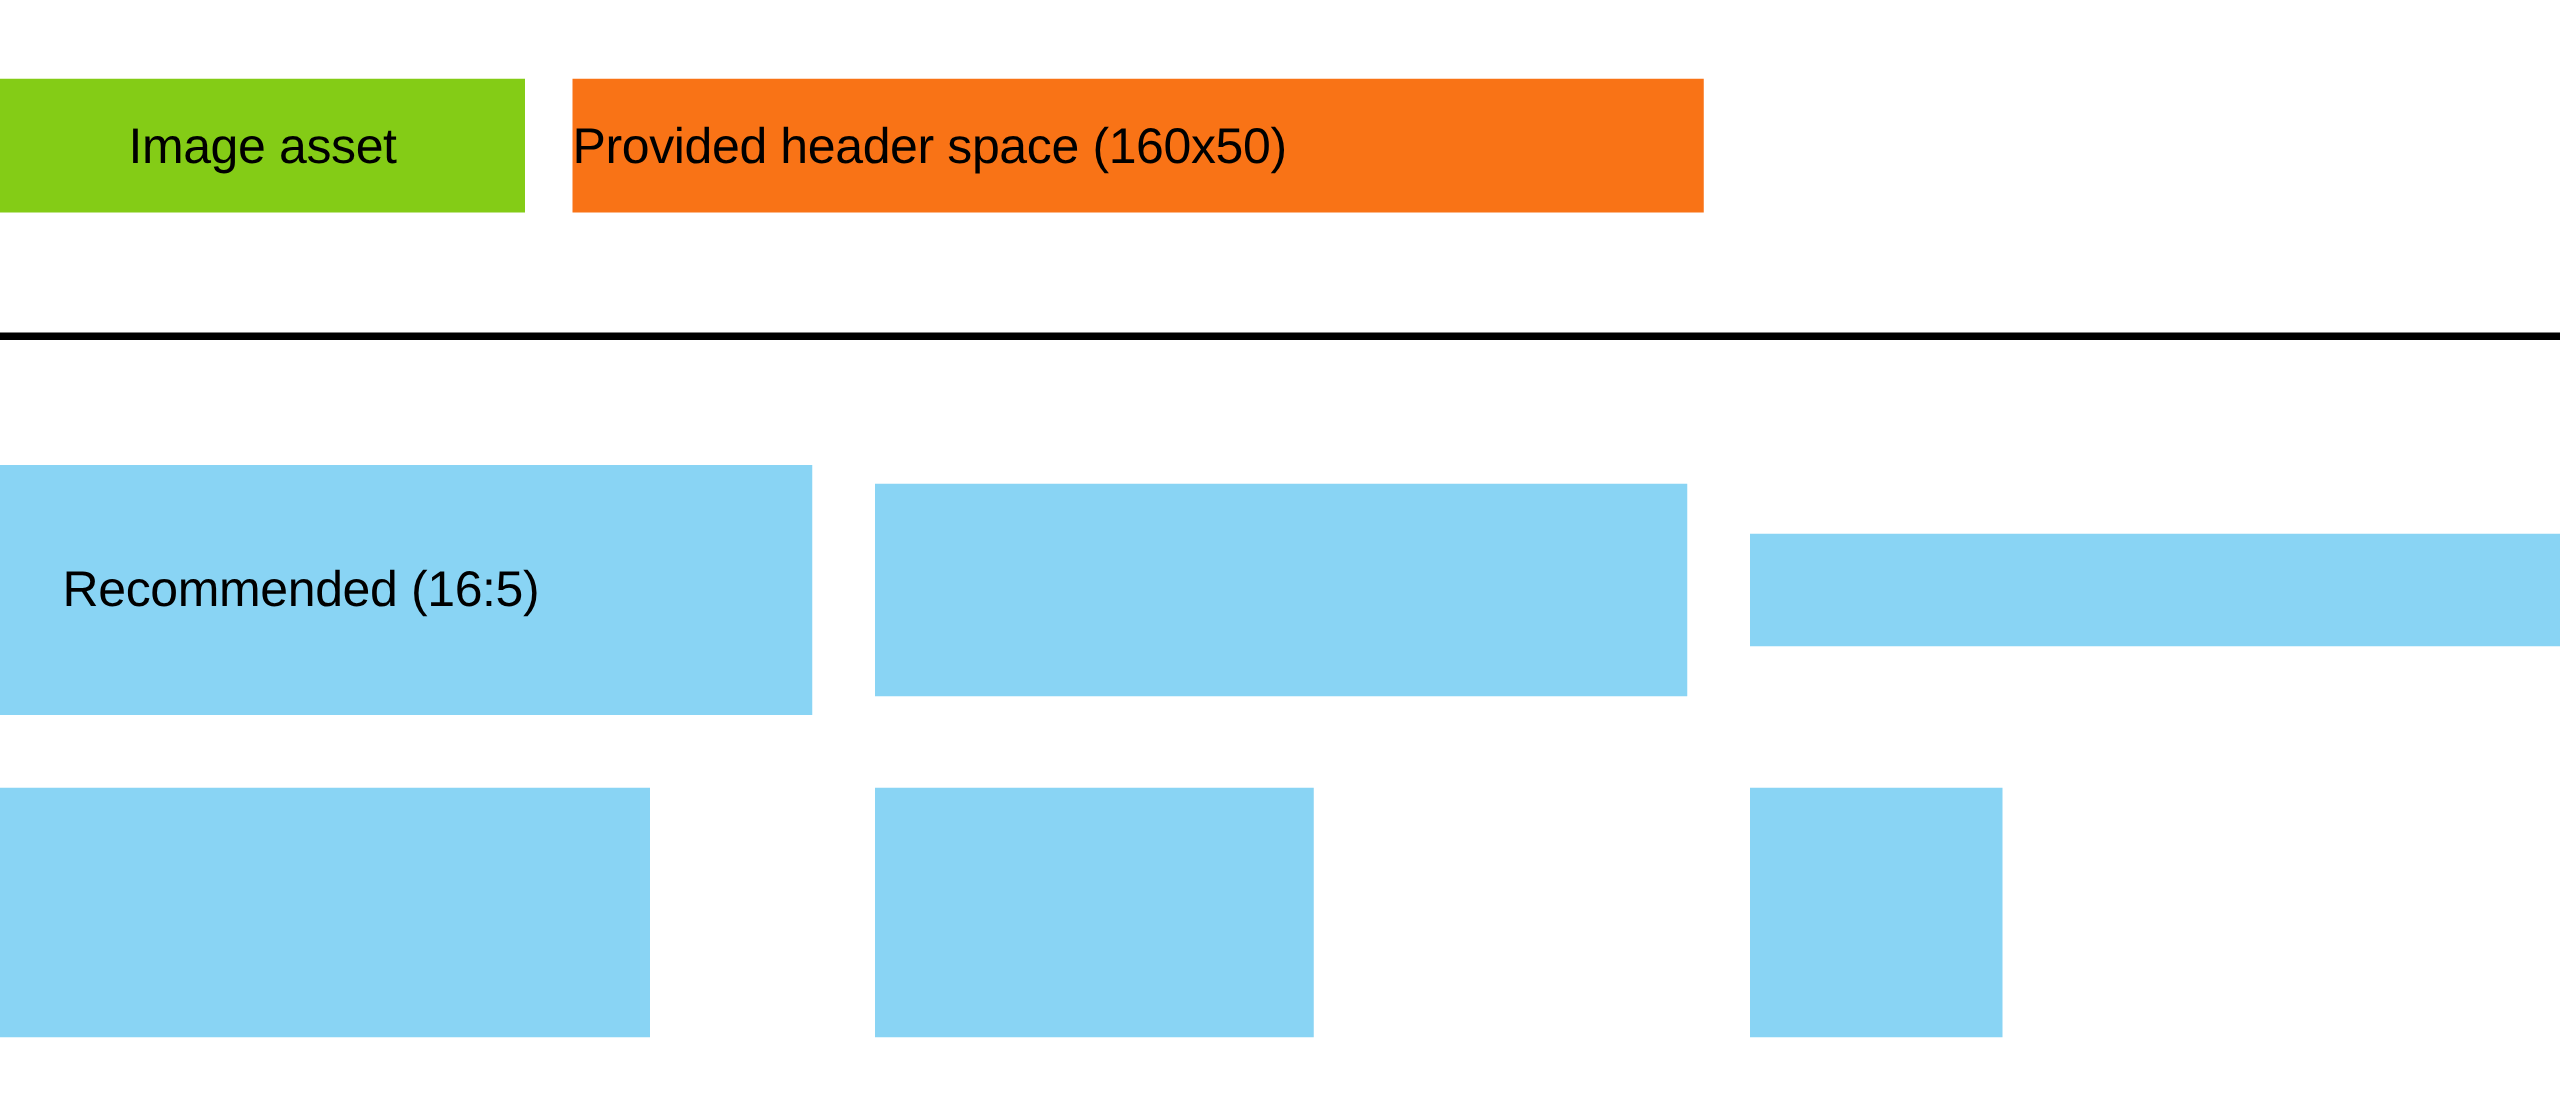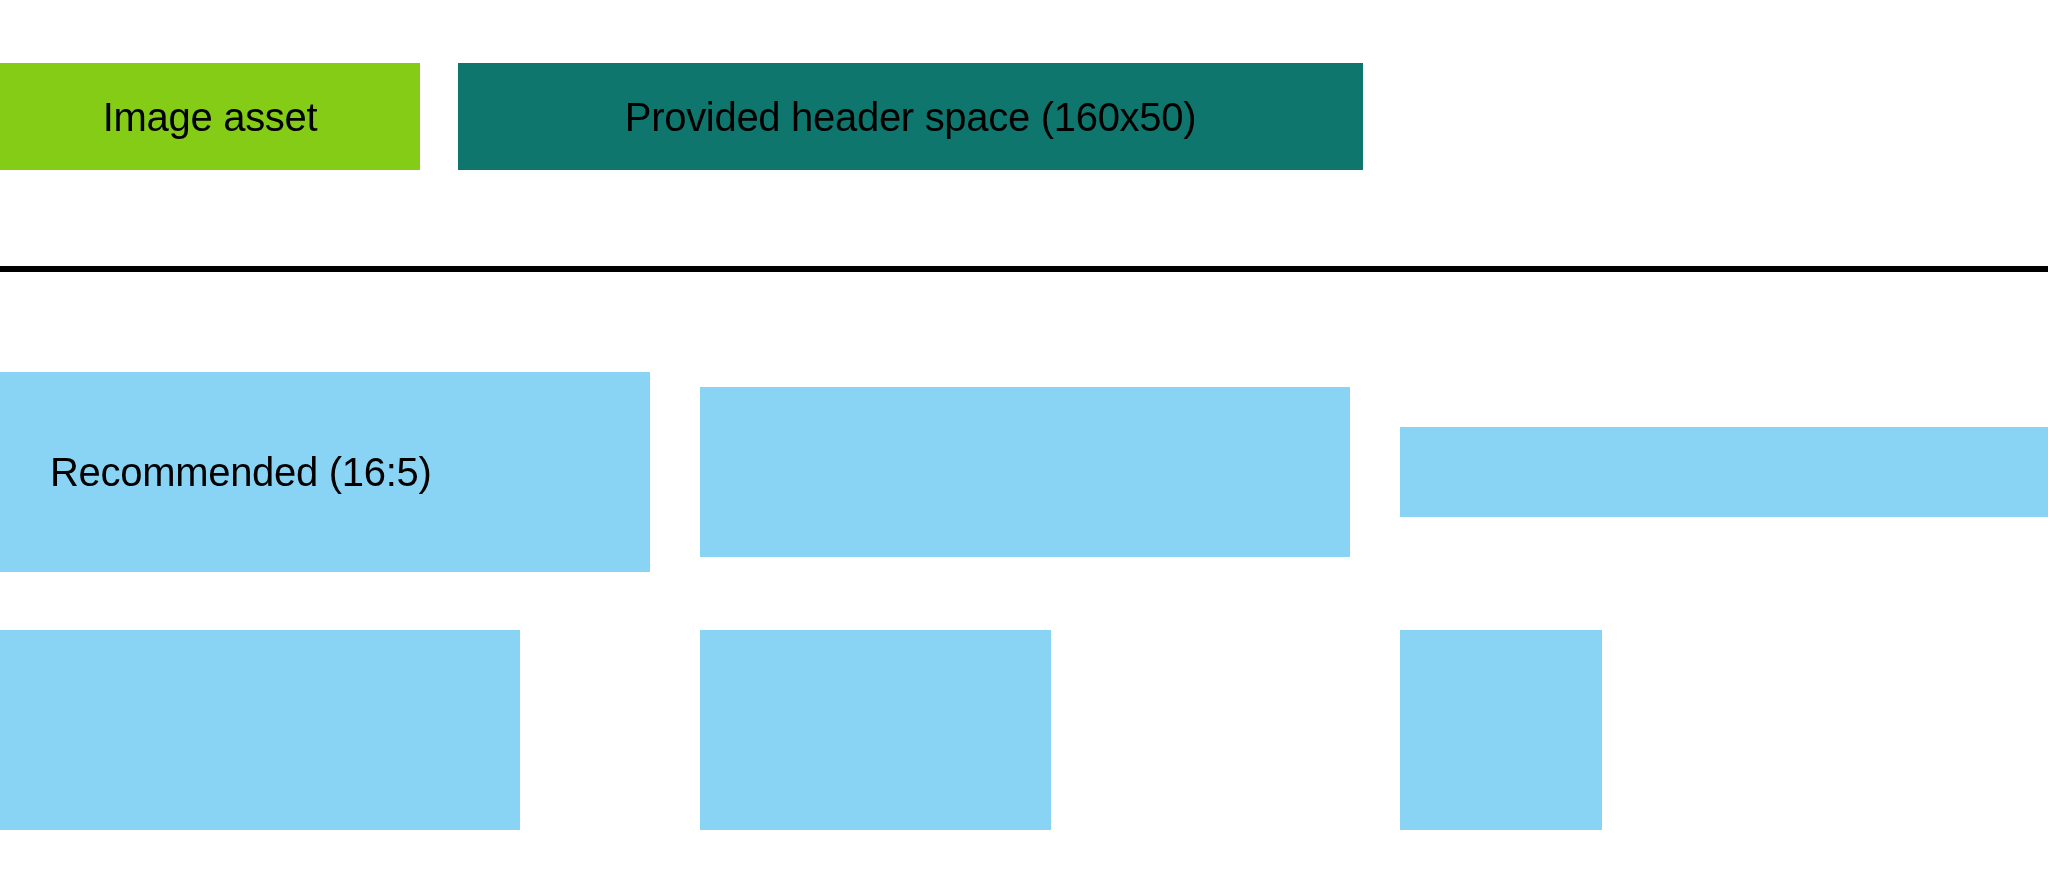--- a/index.html
+++ b/index.html
@@ -43,25 +43,25 @@
     color: #000;
     white-space: nowrap;
   }
 
   #header-space-box {
     position: absolute;
     left: 458px;
     top: 63px;
     width: 905px;
     height: 107px;
-    background: #0f766e;
+    background: #f97316;
     box-sizing: border-box;
     display: flex;
     align-items: center;
-    justify-content: center;
+    justify-content: flex-start;
   }
   #header-space-box .box-label {
     font-size: 40px;
     line-height: 1;
     letter-spacing: -0.3px;
     color: #000;
     white-space: nowrap;
   }
 
   

